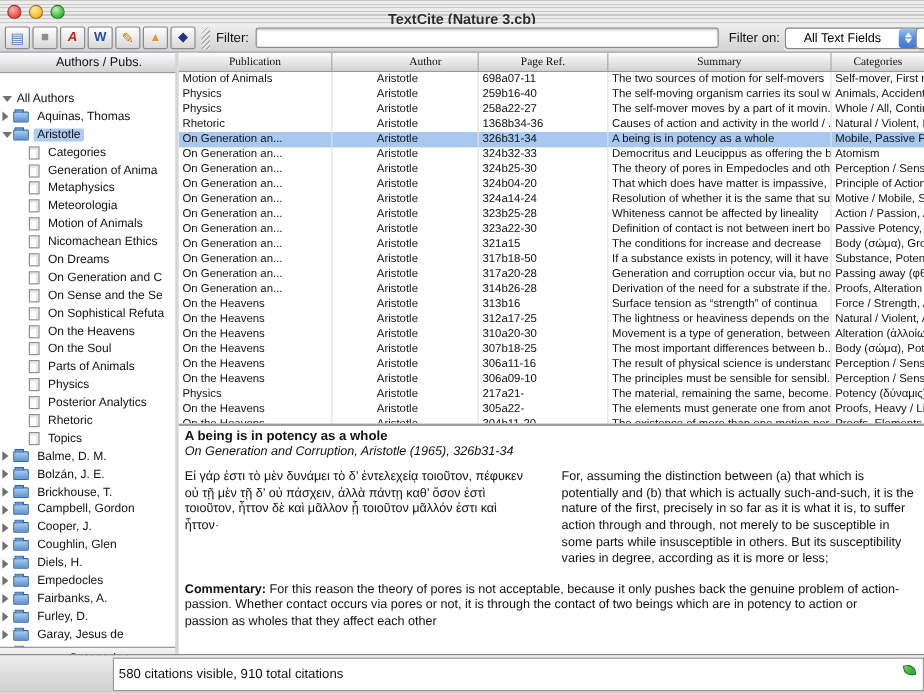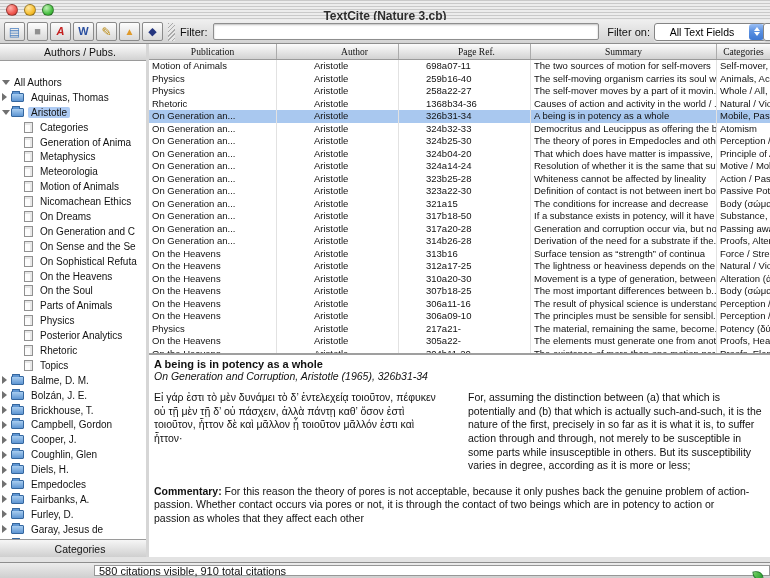--- a/index.html
+++ b/index.html
@@ -47,21 +47,21 @@
     background:linear-gradient(#9cc0f5,#5b91e2 45%,#3f78d2); display:flex; flex-direction:column;
     align-items:center; justify-content:center; gap:1px; }
   .dd-stepper i { display:block; width:0; height:0; border-left:3px solid transparent; border-right:3px solid transparent; }
   .dd-stepper .up { border-bottom:4px solid #fff; }
   .dd-stepper .dn { border-top:4px solid #fff; }
   .clipped-ctl { position:absolute; right:-3px; top:3px; width:10px; height:18px;
     background:#fff; border:1px solid #848484; border-radius:3px; }
 
   
   .sidebar { position:absolute; top:44px; left:0; bottom:21px; width:166px;
-    background:#c4b5fd; border-right:6px solid #3b82f6; }
+    background:#c4b5fd; border-right:1px solid #3b82f6; }
   .sidebar-header { height:17px; background:linear-gradient(#fbfbfb,#d2d2d2); border-bottom:1px solid #9a9a9a;
     display:flex; align-items:center; justify-content:center; font-size:10.5px; color:#111; }
   .tree { position:absolute; top:17px; left:0; right:0; bottom:18px; background:#fff; overflow:hidden; padding-top:14px; }
   .tree-item { height:14.9px; display:flex; align-items:center; font-size:10px; color:#111; white-space:nowrap; }
   .tree-item .tri { width:9px; margin-left:2px; display:inline-block; }
   .tri.down::before { content:""; display:block; width:0; height:0; margin-top:1px;
     border-left:4px solid transparent; border-right:4px solid transparent; border-top:5px solid #707070; }
   .tri.right::before { content:""; display:block; width:0; height:0;
     border-top:4px solid transparent; border-bottom:4px solid transparent; border-left:5px solid #707070; }
   .tree-item.pub { padding-left:24px; }
@@ -91,35 +91,35 @@
   .table { position:absolute; top:44px; left:149px; right:0; height:309px; background:#fff; overflow:hidden; }
   .content-divider { position:absolute; top:44px; left:146px; width:3px; bottom:21px; background:#d6d6d6; }
   .thead { display:flex; height:16px; background:linear-gradient(#fcfcfc,#d2d2d2); border-bottom:1px solid #9a9a9a; }
   .th { font-size:9.5px; color:#111; display:flex; align-items:center; justify-content:center;
     border-right:1px solid #ababab; overflow:hidden; white-space:nowrap;font-family:Liberation Serif, serif; }
   .tbody { position:absolute; top:16px; left:0; right:0; bottom:0; overflow:hidden; }
   .trow { display:flex; height:12.5px; background:#fff; }
   .trow.sel { background:#a9c8ef; }
   .td { font-size:9.5px; line-height:12.5px; color:#111; padding:0 3px; white-space:nowrap;
     overflow:hidden; border-right:1px solid #e2e2e2; }
-  .c0 { width:128px; } .c1 { width:88px;margin-left:34px; } .c2 { width:108px;margin-left:24px; } .c3 { width:186px; } .c4 { flex:1; border-right:none; }
+  .c0 { width:128px; } .c1 { width:88px;margin-left:34px; } .c2 { width:108px; } .c3 { width:186px; } .c4 { flex:1; border-right:none; }
 
   
   .detail { position:absolute; top:353px; left:149px; right:0; bottom:21px; background:#fff;
     border-top:2px solid #9f9f9f; padding:3px 6px 0 5px; color:#111; }
   .detail-title { font-size:11px; font-weight:bold; }
   .detail-source { font-size:10.5px; font-style:italic; margin-bottom:9px; }
   .detail-cols { display:flex; gap:16px; }
   .greek { width:288px; flex:0 0 auto; font-size:10.5px; line-height:1.3; }
   .english { flex:1; font-size:10.5px; line-height:1.3; padding-right:2px;margin-left:10px; }
   .commentary { margin-top:12px; font-size:10.5px; line-height:1.3; padding-right:14px; }
   .commentary b { font-weight:bold; }
 
   
-  .statusbar { position:absolute; bottom:0; left:0; right:0; height:16px;
+  .statusbar { position:absolute; bottom:0; left:0; right:0; height:33px;
     background:linear-gradient(#ececec,#cfcfcf); border-top:1px solid #8d8d8d; }
   .status-field { position:absolute; left:94px; right:0; top:2px; bottom:2px; background:#fff;
     border:1px solid #979797; display:flex; align-items:center; font-size:11px; color:#111; padding-left:4px; }
   .status-leaf { position:absolute; right:6px; top:5px; width:10px; height:9px;
     background:linear-gradient(135deg,#6fd35e,#2a9a30); border-radius:0 70% 0 70%;
     transform:rotate(-8deg); border:1px solid #1d7a24; }
 </style>
 </head>
 <body>
 

